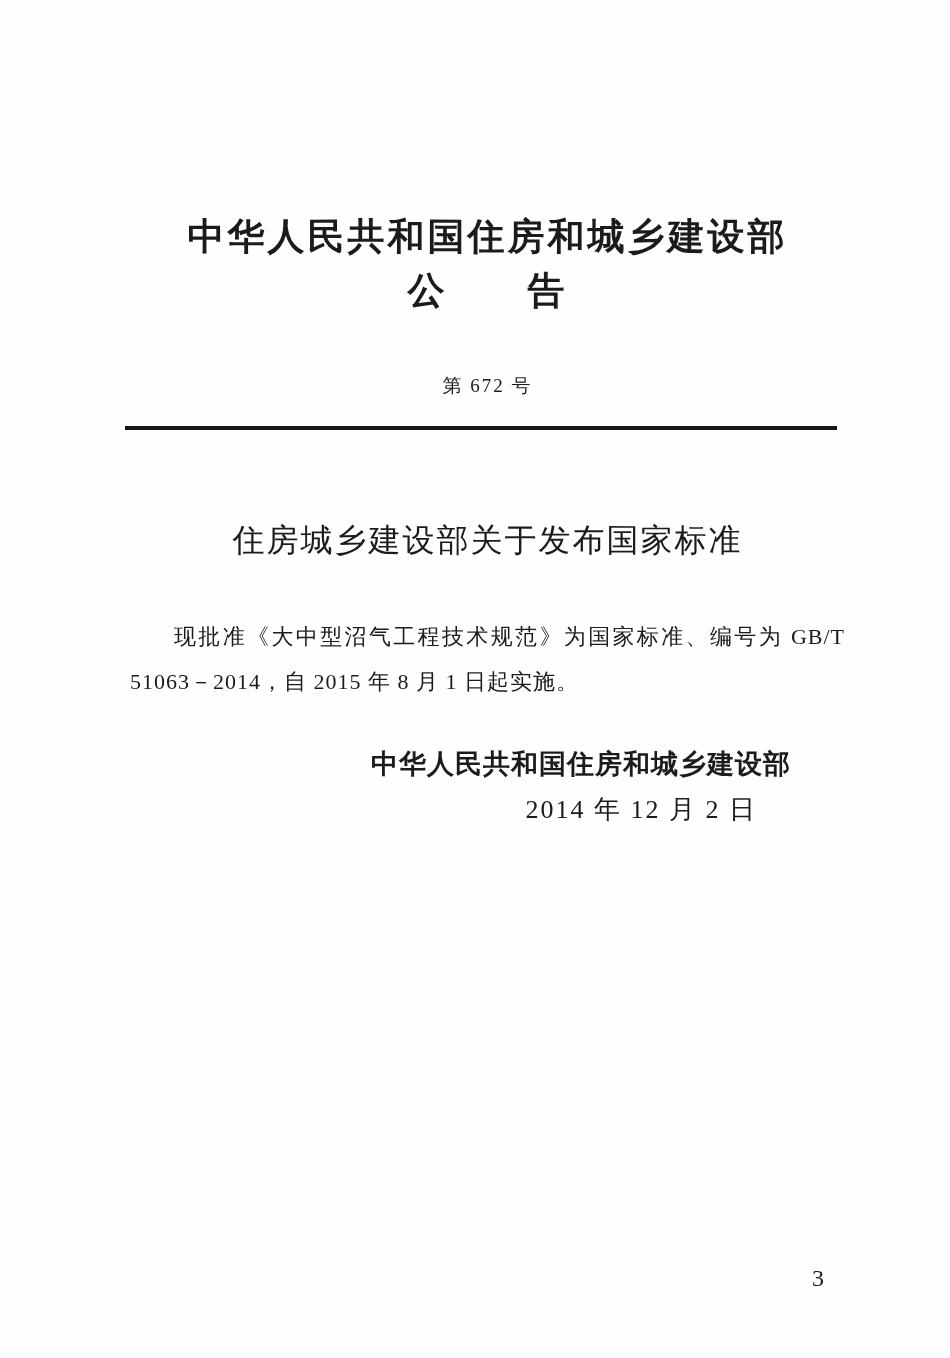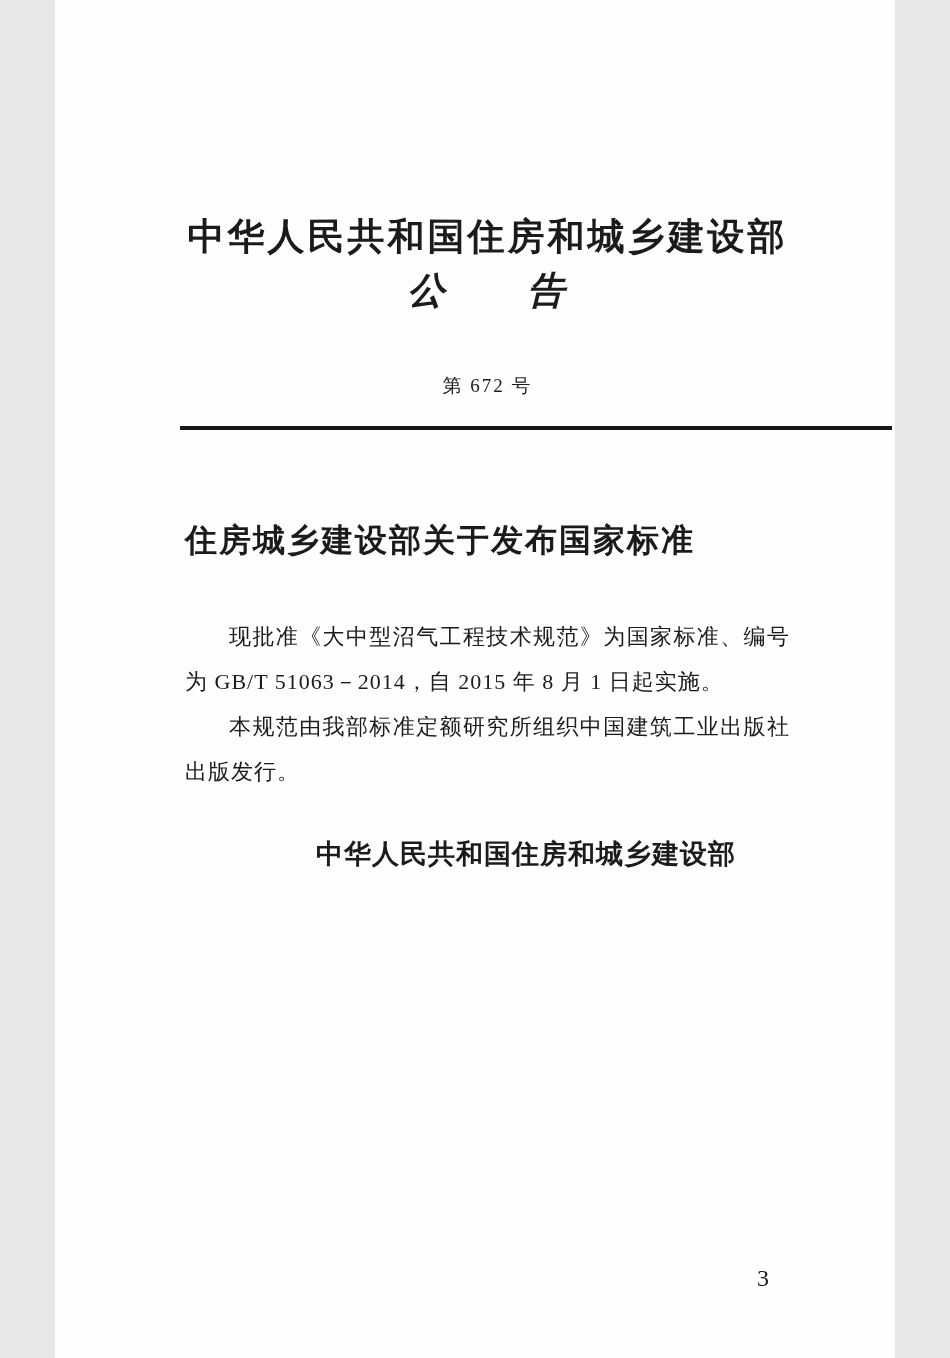--- a/index.html
+++ b/index.html
@@ -3,21 +3,21 @@
 <meta charset="utf-8">
 <title>公告 第672号</title>
 <style>
   html, body {
     margin: 0;
     padding: 0;
     background: #e8e8e8;
   }
   .page {
     position: relative;
-    width: 840px;
+    width: 950px;
     height: 1358px;
     margin: 0 auto;
     background: #fefefe;
     color: #1b1b1b;
     overflow: hidden;
     font-family: "Liberation Serif", "DejaVu Serif", serif;
   }
   .content {
     padding: 210px 105px 0 130px; 
   }
@@ -32,40 +32,39 @@
     white-space: nowrap;
   }
   .announcement-word {
     text-align: center;
     font-family: "Liberation Sans", "DejaVu Sans", sans-serif;
     font-weight: bold;
     font-size: 37px;
     letter-spacing: 3px;
     line-height: 1.45;
     margin-top: 0px;
-    font-style: italic;
   }
   .doc-number {
     text-align: center;
     font-size: 19px;
     letter-spacing: 2px;
     margin-top: 56px;
   }
   .rule {
     height: 4px;
     background: #171717;
     width: 712px;
     margin: 27px 0 0 -5px;
     border: none;
   }
   
   .subtitle {
-    text-align: left;
+    text-align: center;
     font-family: "Liberation Sans", "DejaVu Sans", sans-serif;
-    font-weight: bold;
+    font-weight: normal;
     font-size: 32px;
     letter-spacing: 2px;
     line-height: 1.42;
   }
   .subtitle-block {
     margin-top: 88px;
   }
   .body-text {
     margin-top: 50px;
   }
@@ -117,24 +116,24 @@
       <div class="rule"></div>
     </header>
 
     <section>
       <div class="subtitle-block">
         <div class="subtitle">住房城乡建设部关于发布国家标准</div>
       </div>
 
       <div class="body-text">
         <p class="paragraph">现批准《大中型沼气工程技术规范》为国家标准、编号为 GB/T 51063－2014，自 2015 年 8 月 1 日起实施。</p>
-        <p class="paragraph">本规范由我部标准定额研究所组织中国建筑工业出版社出版发行。</p>
       </div>
 
       <div class="signature-block">
         <div class="signature">中华人民共和国住房和城乡建设部</div>
+        <div class="sign-date">2014 年 12 月 2 日</div>
       </div>
     </section>
 
   </div>
 
   <div class="page-number">3</div>
 </div>
 
 </body></html>

